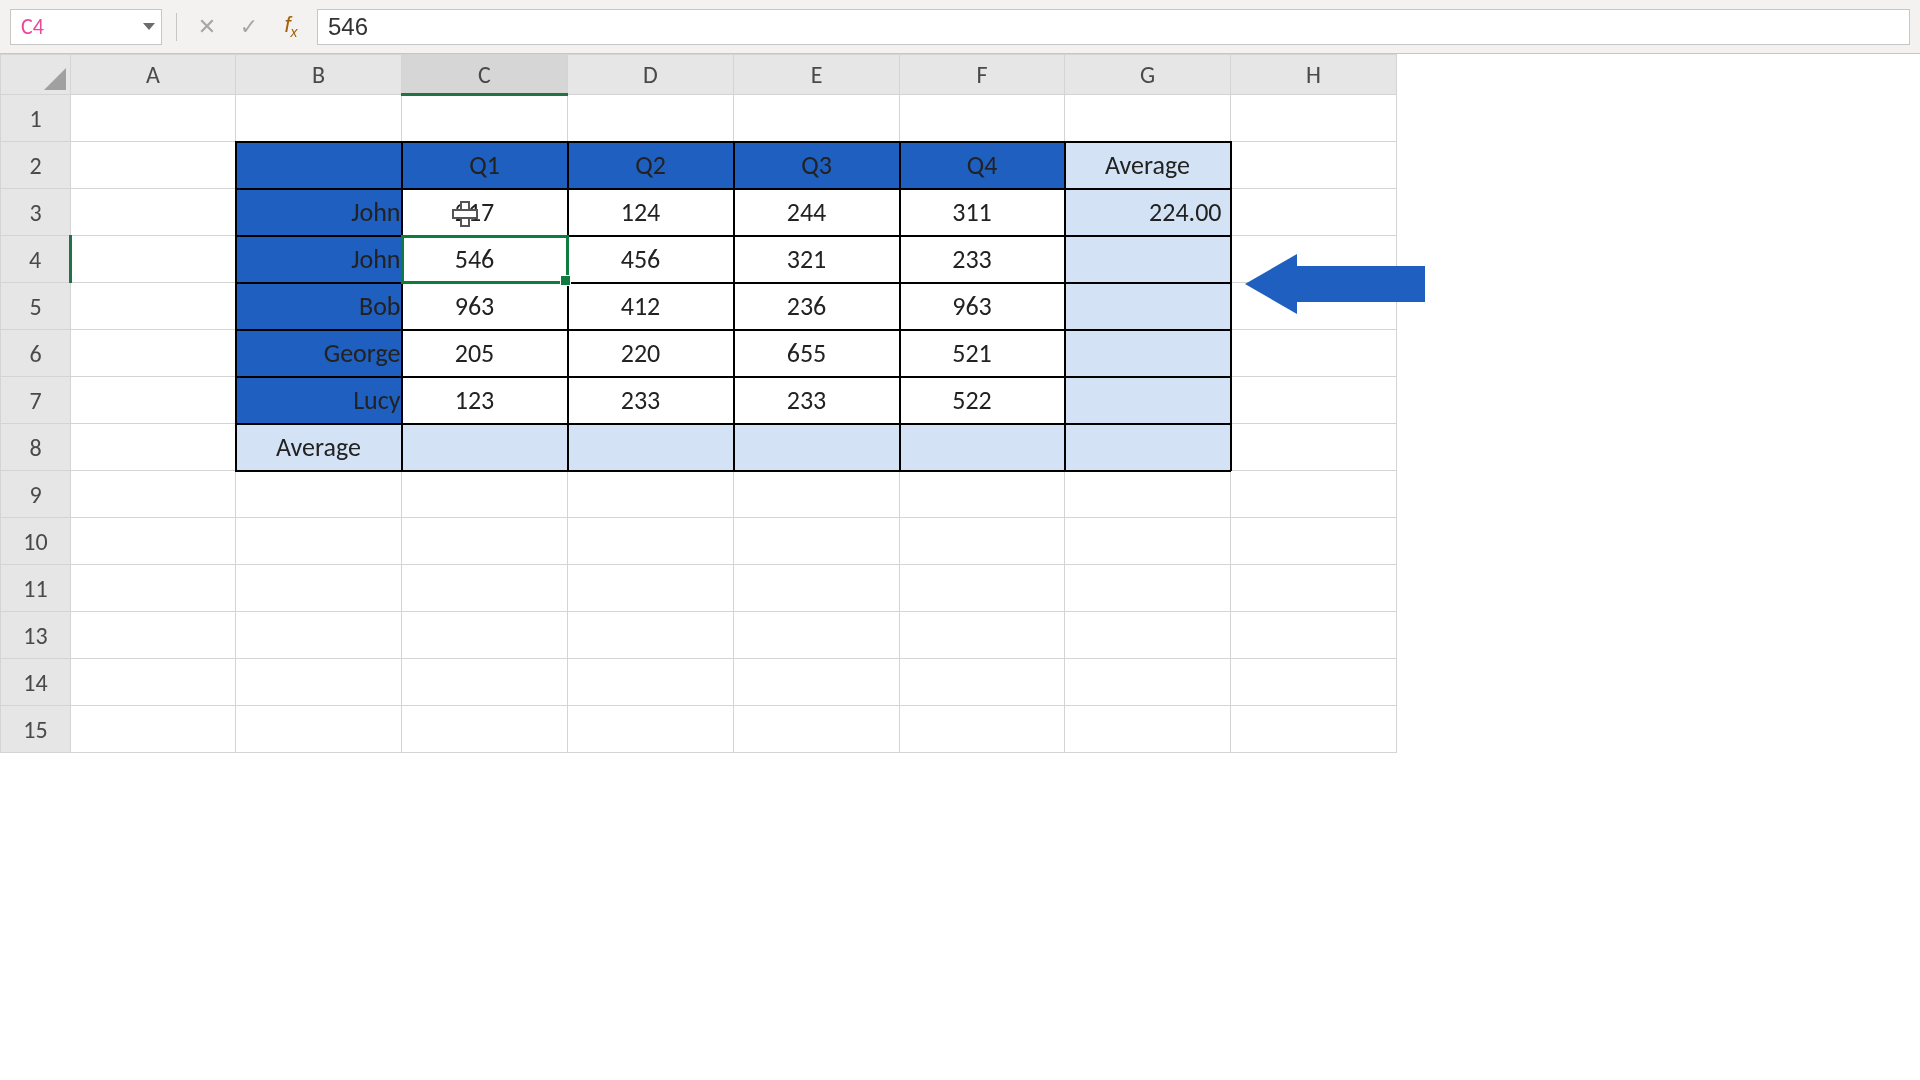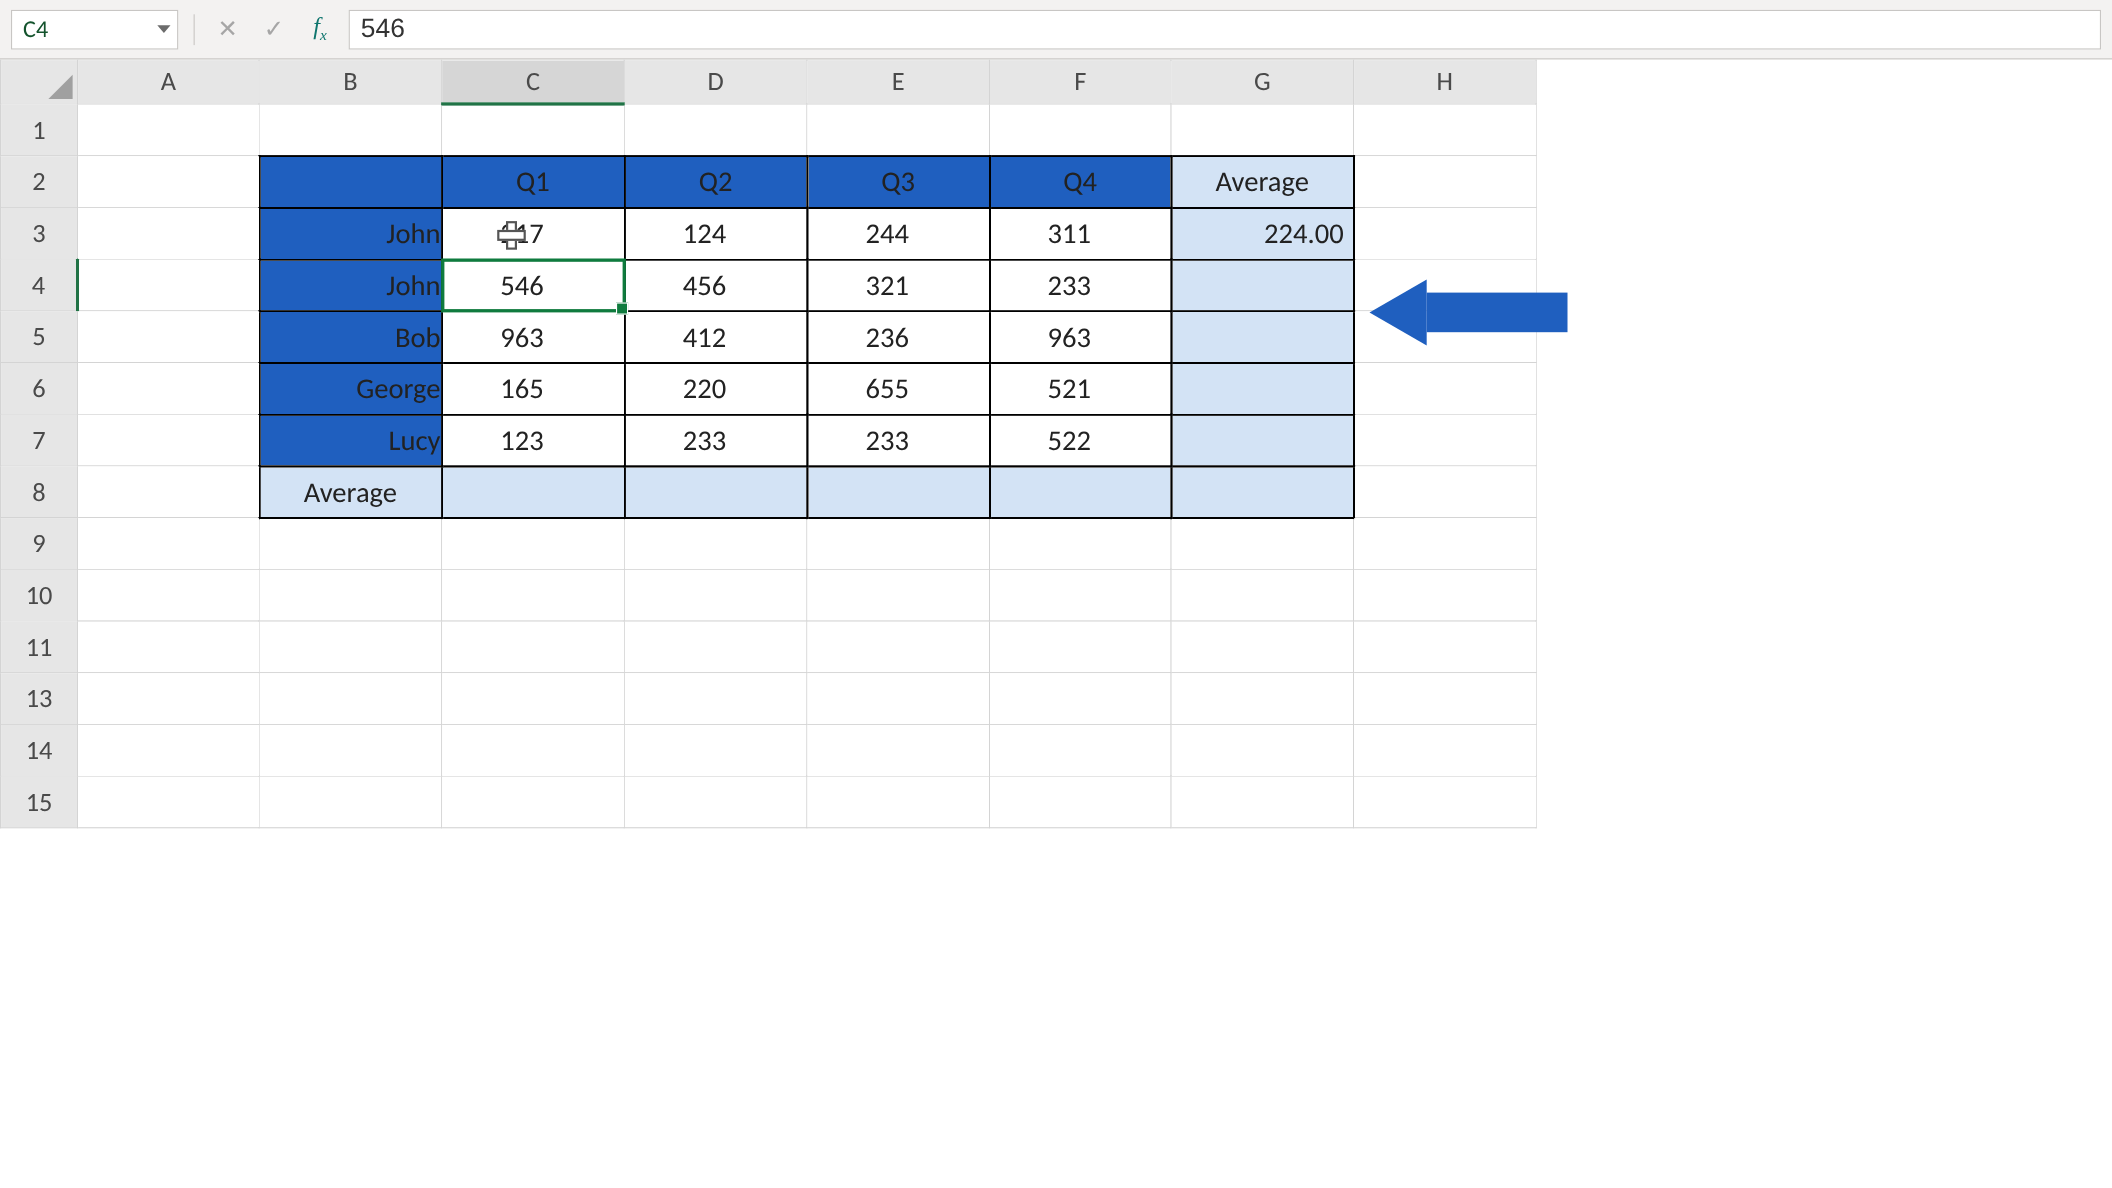--- a/index.html
+++ b/index.html
@@ -21,21 +21,21 @@
     }
     .name-box {
       display: flex;
       align-items: center;
       background: #fff;
       border: 1px solid #c8c6c4;
       height: 36px;
       width: 152px;
       padding: 0 6px 0 10px;
       font-size: 22px;
-      color: #14532d;
+      color: #ec4899;
       justify-content: space-between;
       text-align: right;
     }
     .name-box .dd {
       width: 0; height: 0;
       border-left: 6px solid transparent;
       border-right: 6px solid transparent;
       border-top: 7px solid #6c6c6c;
       margin-left: 6px;
     }
@@ -45,22 +45,22 @@
     }
     .fb-btn {
       width: 32px; height: 32px;
       display: flex; align-items: center; justify-content: center;
       color: #a6a6a6;
       font-size: 22px;
       cursor: default;
     }
     .fx {
       font-style: italic;
-      font-family: Liberation Serif, serif;
-      color: #0f766e;
+      font-family: Liberation Sans, sans-serif;
+      color: #a16207;
       font-size: 22px;
     }
     .fx sub { font-size: 14px; font-style: italic; }
     .formula-input {
       flex: 1;
       height: 36px;
       background: #fff;
       border: 1px solid #c8c6c4;
       font-size: 24px;
       padding: 2px 10px;
@@ -327,21 +327,21 @@
         <td class="tbl-cell">236</td>
         <td class="tbl-cell">963</td>
         <td class="tbl-avg-empty"></td>
         <td></td>
       </tr>
 
       <tr>
         <th class="row-head">6</th>
         <td></td>
         <td class="tbl-name">George</td>
-        <td class="tbl-cell">165</td>
+        <td class="tbl-cell">205</td>
         <td class="tbl-cell">220</td>
         <td class="tbl-cell">655</td>
         <td class="tbl-cell">521</td>
         <td class="tbl-avg-empty"></td>
         <td></td>
       </tr>
 
       <tr>
         <th class="row-head">7</th>
         <td></td>

